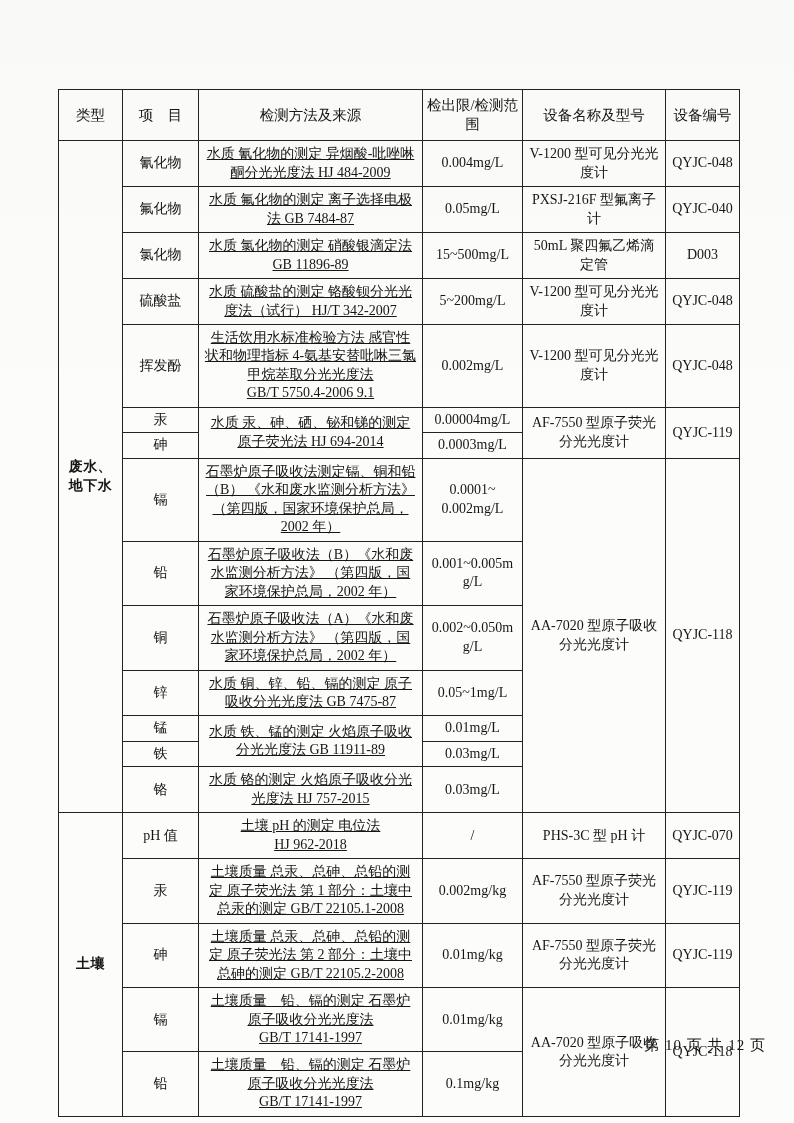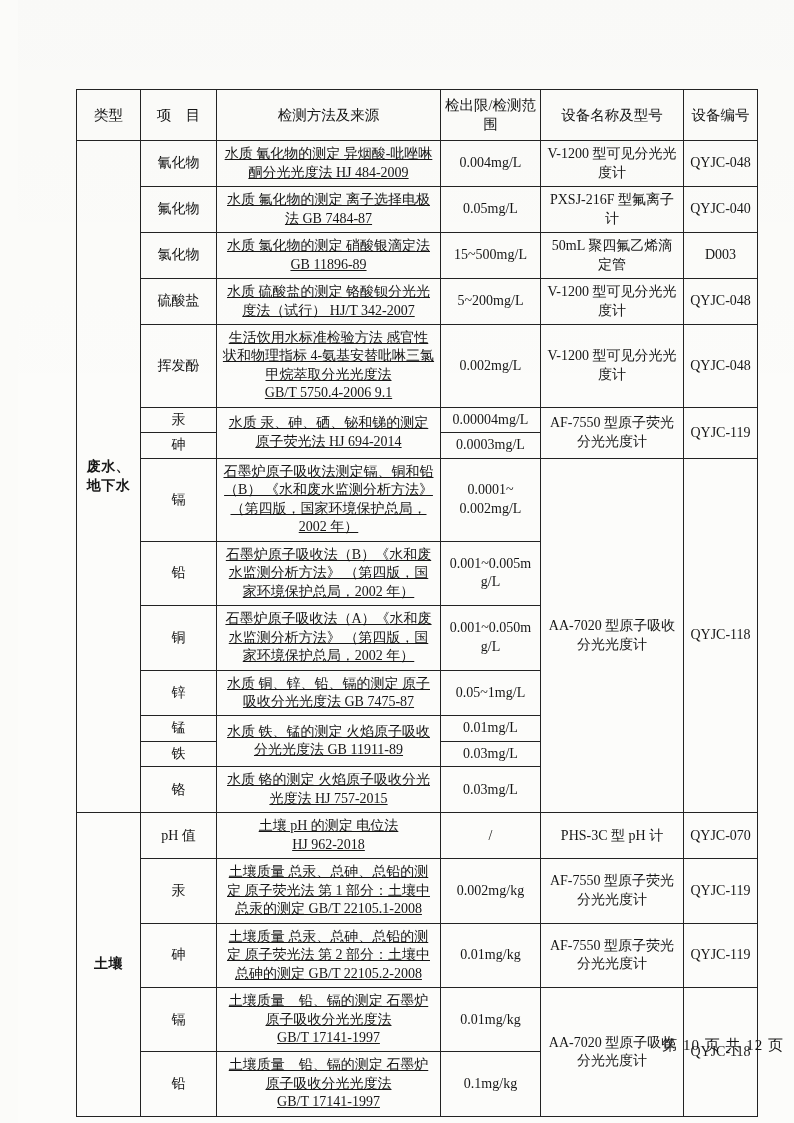--- a/index.html
+++ b/index.html
@@ -14,21 +14,20 @@
     font-family: "Liberation Serif", "DejaVu Serif", serif;
     color: #161616;
     overflow: hidden;
   }
   .page {
     position: absolute;
     inset: 0;
     background:
       linear-gradient(180deg, rgba(0,0,0,0.012), rgba(0,0,0,0) 40%),
       #fcfcfa;
-    margin-left: 18px;
   }
   table.tbl {
     position: absolute;
     left: 58px;
     top: 89px;
     width: 681px;
     border-collapse: collapse;
     table-layout: fixed;
   }
   .tbl th, .tbl td {
@@ -143,21 +142,21 @@
       </tr>
       <tr>
         <td class="item">铅</td>
         <td class="method">石墨炉原子吸收法（B）《水和废水监测分析方法》 （第四版，国家环境保护总局，2002 年）</td>
         <td class="range">0.001~0.005m
 g/L</td>
       </tr>
       <tr>
         <td class="item">铜</td>
         <td class="method">石墨炉原子吸收法（A）《水和废水监测分析方法》 （第四版，国家环境保护总局，2002 年）</td>
-        <td class="range">0.001~0.050m
+        <td class="range">0.002~0.050m
 g/L</td>
       </tr>
       <tr>
         <td class="item">锌</td>
         <td class="method">水质 铜、锌、铅、镉的测定 原子吸收分光光度法 GB 7475-87</td>
         <td class="range">0.05~1mg/L</td>
       </tr>
       <tr>
         <td class="item">锰</td>
         <td class="method" rowspan="2">水质 铁、锰的测定 火焰原子吸收分光光度法 GB 11911-89</td>

